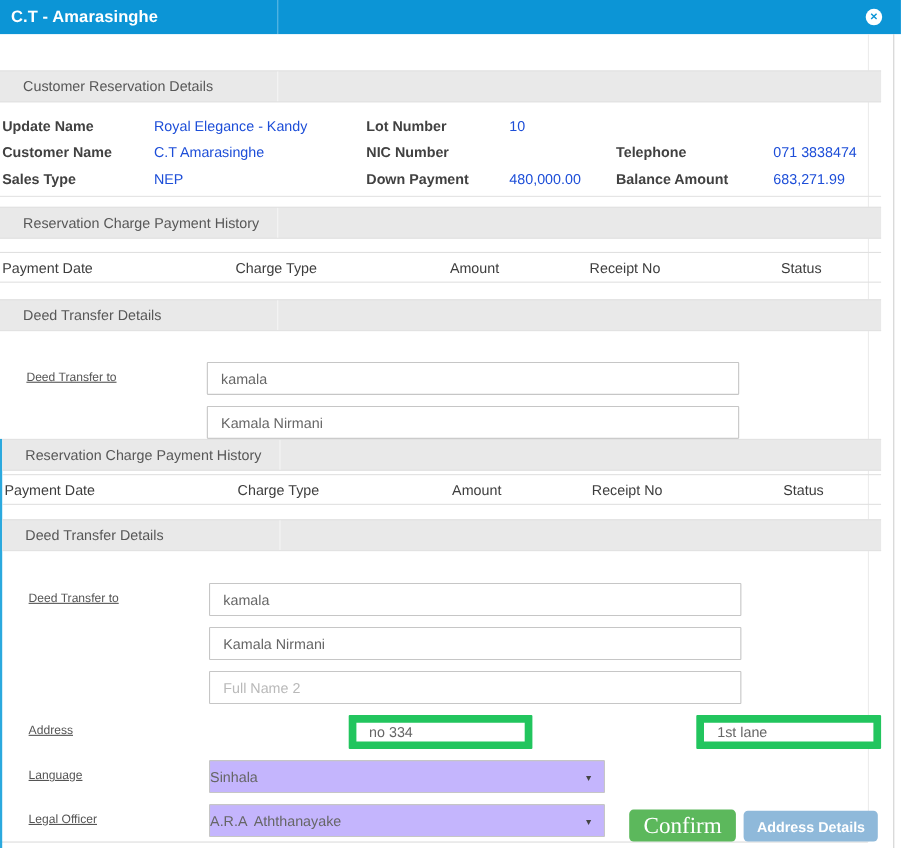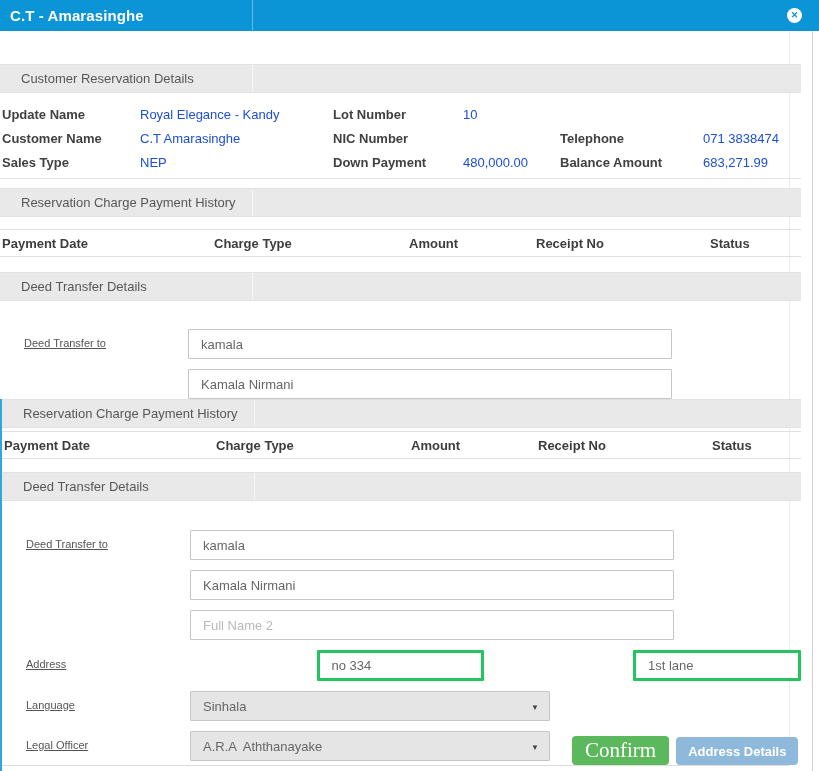--- a/index.html
+++ b/index.html
@@ -26,41 +26,41 @@
   .bar::after { content:""; position:absolute; left:252px; top:0; bottom:0; width:1px; background:#f6f6f6; }
 
   
   .details { margin-top:9px; padding:0 0 4px 2px; border-bottom:1px solid #e3e3e3; }
   .drow { display:grid; grid-template-columns:138px 193px 130px 97px 143px auto; height:24px; align-items:center; font-size:13px; }
   .dlabel { font-weight:bold; color:#414141; white-space:nowrap; }
   .dvalue { color:#1d4ed8; white-space:nowrap; }
 
   
   .rcph-bar { margin-top:9px; }
-  .thead { margin-top:12px; height:28px; border-top:1px solid #e0e0e0; border-bottom:1px solid #e0e0e0; display:grid; grid-template-columns:212px 195px 127px 174px auto; align-items:center; font-size:13px; font-weight:bold; color:#3d3d3d; padding-left:2px; }
+  .thead { margin-top:12px; height:28px; border-top:1px solid #e0e0e0; border-bottom:1px solid #e0e0e0; display:grid; grid-template-columns:212px 195px 127px 174px auto; align-items:center; font-size:13px; font-weight:normal; color:#3d3d3d; padding-left:2px; }
   .thead-2 { margin-top:3px; }
 
   
   .dtd-bar-1 { margin-top:15px; }
   .dtd-bar-2 { margin-top:13px; }
   .form-block-1 { margin-top:28px; }
   .form-block-2 { margin-top:29px; }
   .form-row { display:flex; align-items:flex-start; }
   .form-row + .form-row { margin-top:10px; }
   .addr-row { margin-top:10px;justify-content:space-between; }
   .lang-row { margin-top:8px; }
   .legal-row { margin-top:12px; }
   .flabel { width:188px; padding-left:24px; padding-top:8px; font-size:11px; color:#555; white-space:nowrap;text-decoration:underline; }
   .tinput { width:484px; height:30px; border:1px solid #c6c6c6; border-radius:1px; font-size:13px; color:#666; padding-left:12px; font-family:"Liberation Sans", sans-serif; background:#fff; outline:none; }
   .tinput::placeholder { color:#b9b9b9; }
-  .ainput { height:31px; border:3px solid #22c55e; border-radius:1px; font-size:13px; color:#666; padding-left:12px; font-family:"Liberation Sans", sans-serif; outline:none; }
+  .ainput { height:31px; border:7px solid #22c55e; border-radius:1px; font-size:13px; color:#666; padding-left:12px; font-family:"Liberation Sans", sans-serif; outline:none; }
   .ainput-1 { width:167px; }
   .ainput-2 { width:168px; margin-left:23px; }
   .ainput-3 { width:168px; margin-left:21px; }
-  .fselect { position:relative; width:360px; height:30px; border:1px solid #c6c6c6; border-radius:1px; background:#e5e5e5; display:flex; align-items:center; padding-left:12px; font-size:13px; color:#666; cursor:pointer; white-space:pre; }
+  .fselect { position:relative; width:360px; height:30px; border:1px solid #c6c6c6; border-radius:1px; background:#c4b5fd; display:flex; align-items:center; padding-left:0; font-size:13px; color:#666; cursor:pointer; white-space:pre; }
   .fselect .arrow { position:absolute; right:10px; top:11px; font-size:8px; color:#444; }
 
   
   .lower { border-left:2px solid #2ba9de; padding-bottom:11px; }
 
   
   .btn { border:none; border-radius:4px; color:#fff; cursor:pointer; font-family:"Liberation Sans", sans-serif; }
   .btn-confirm { margin-left:22px; margin-top:5px; height:29px; padding:0 13px; background:#5cb85c; font-size:21px;font-family:Liberation Serif, serif; }
   .btn-update { margin-left:7px; margin-top:6px; height:28px; padding:0 12px; background:#8fb9da; font-size:13px; font-weight:bold; }
 </style>

